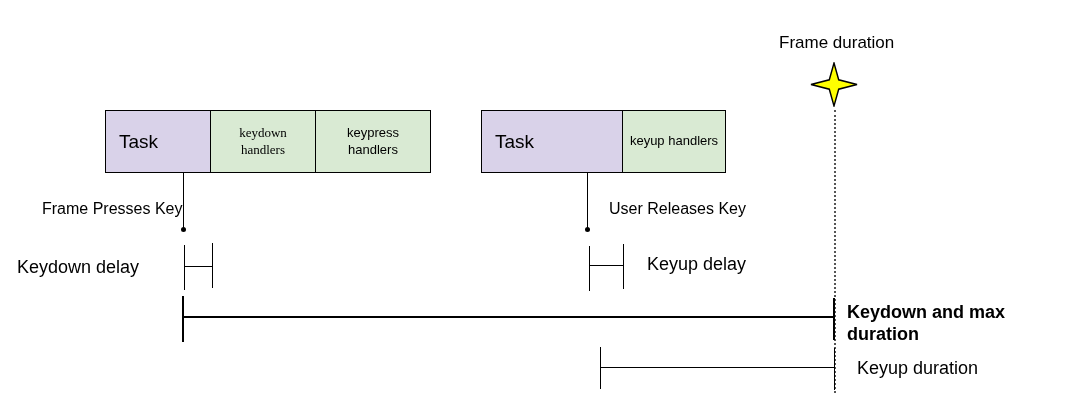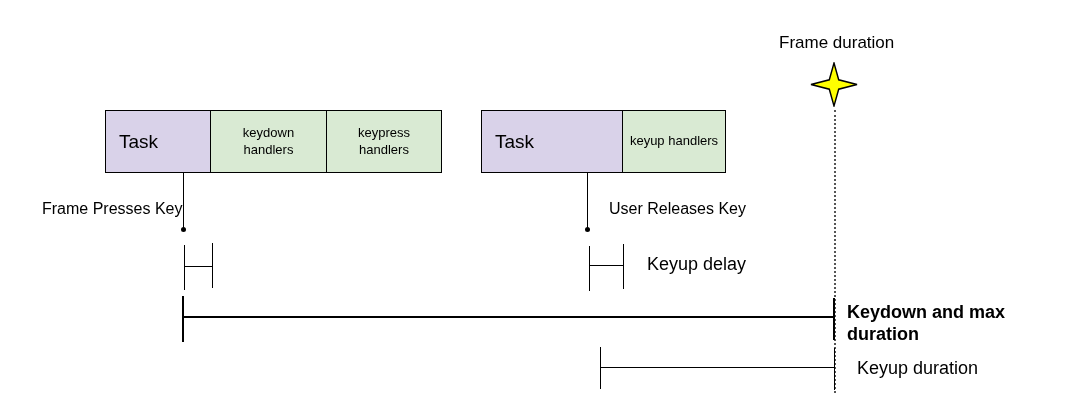--- a/index.html
+++ b/index.html
@@ -45,21 +45,21 @@
   <svg class="abs" style="left:810px; top:62px;" width="48" height="45" viewBox="0 0 48 45">
     <path d="M24 1 L28.7 17.8 L47 22.5 L28.7 27.2 L24 44 L19.3 27.2 L1 22.5 L19.3 17.8 Z" fill="#ffff00" stroke="#000000" stroke-width="1.4" stroke-linejoin="miter"></path>
   </svg>
 
   <div class="dotted-vline" style="left:834px; top:110px; height:283px;"></div>
 
   <div class="bar" style="left:105px; top:110px;">
     <div class="seg task" style="width:106px;">
       <span>Task</span>
     </div>
-    <div class="seg handler" style="width:117px;">
+    <div class="seg handler" style="width:106px;font-family:Liberation Serif, serif;">
       <span class="handler-text-narrow">keydown handlers</span>
     </div>
     <div class="seg handler" style="width:116px;">
       <span class="handler-text-narrow">keypress handlers</span>
     </div>
   </div>
 
   <div class="bar" style="left:481px; top:110px;">
     <div class="seg task" style="width:142px;">
       <span>Task</span>
@@ -75,20 +75,21 @@
 
   <div class="vline" style="left:587px; top:173px; height:55px;"></div>
   <div class="dot" style="left:585px; top:227px;"></div>
   <div class="event-label" style="left:609px; top:200px;">User Releases Key</div>
 
   <div>
     <div class="vline" style="left:184px; top:245px; height:45px;"></div>
     <div class="vline" style="left:212px; top:243px; height:45px;"></div>
     <div class="hline" style="left:184px; top:266px; width:28px;"></div>
   </div>
+  <div class="measure-label" style="left:17px; top:257px;">Keydown delay</div>
 
   <div>
     <div class="vline" style="left:589px; top:246px; height:45px;"></div>
     <div class="vline" style="left:623px; top:244px; height:45px;"></div>
     <div class="hline" style="left:589px; top:265px; width:34px;"></div>
   </div>
   <div class="measure-label" style="left:647px; top:254px;">Keyup delay</div>
 
   <div>
     <div class="vline" style="left:182px; top:296px; height:46px; width:2px;"></div>

